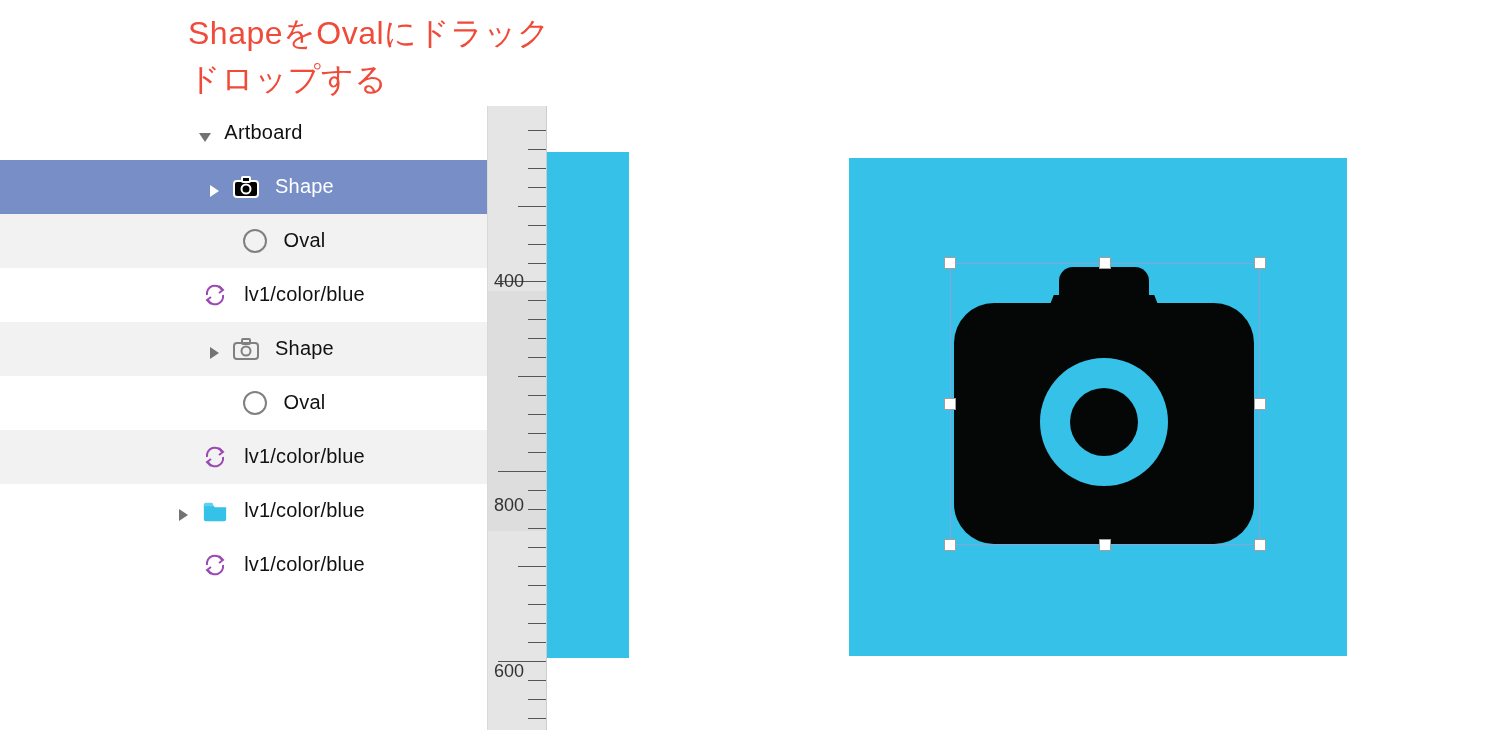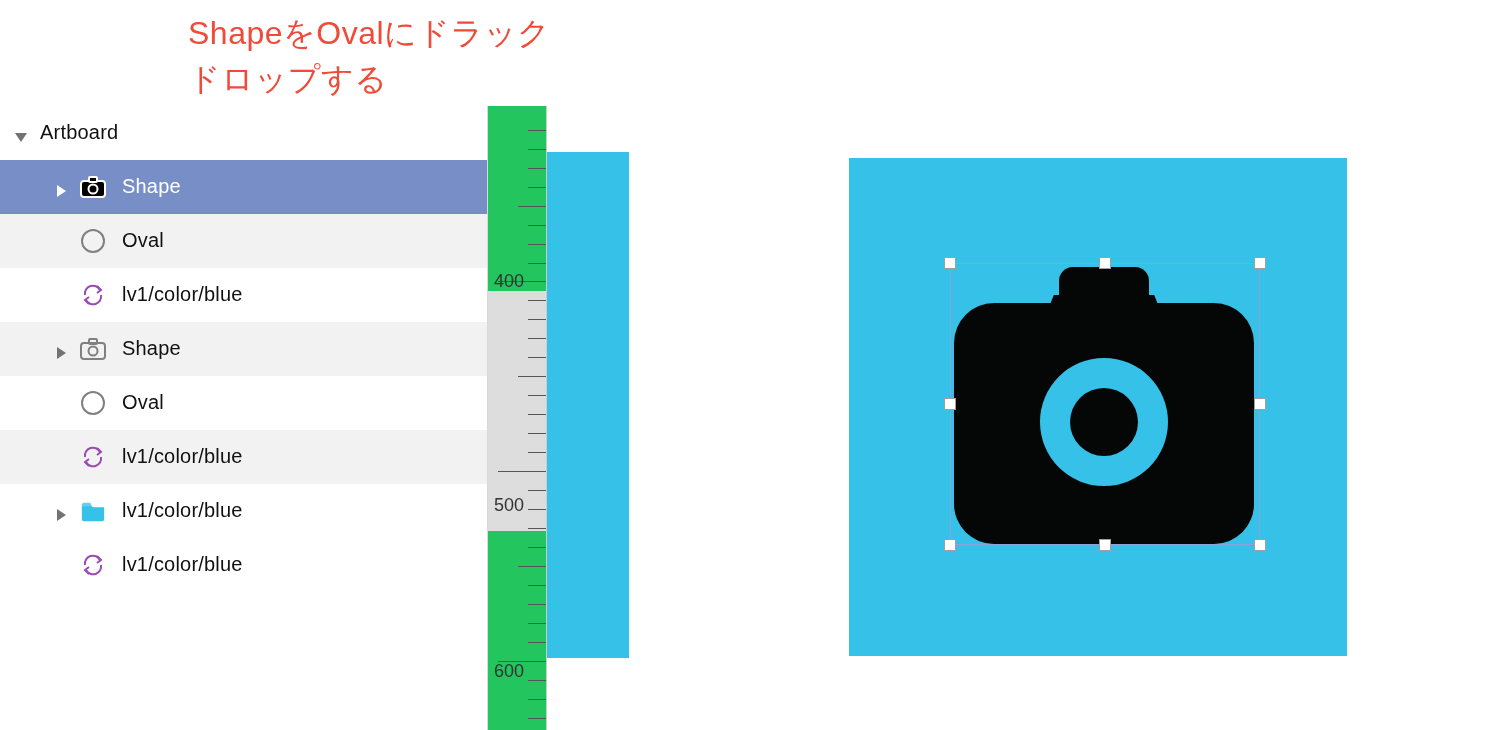--- a/index.html
+++ b/index.html
@@ -33,20 +33,21 @@
     color: #111;
   }
   .row {
     display: flex;
     align-items: center;
     height: 54px;
     padding-left: 14px;
     border-bottom: 1px solid transparent;
     cursor: default;
     user-select: none;
+    justify-content: center;
   }
   .row.zebra { background: #f2f2f2; }
   .row.selected { background: #778EC6; color: #fff; }
   .row .tri {
     width: 14px; height: 14px;
     margin-right: 12px;
     flex: 0 0 14px;
   }
   .row .tri-spacer { width: 26px; flex: 0 0 26px; }
   .row .indent { flex: 0 0 40px; }
@@ -70,21 +71,21 @@
   .icon-purple svg * { stroke: #9B4AB3; fill: none; }
   .icon-folder-blue svg .fbody { fill: #36C2E8; }
   .icon-star svg * { stroke: #808080; fill: none; }
   .row.selected .icon svg * { stroke: #fff; }
 
   
   .ruler {
     position: absolute;
     left: 487px; top: 106px;
     width: 60px; height: 624px;
-    background: #22c55e;
+    background: #e5e5e5;
     border-right: 1px solid #ccc;
     border-left: 1px solid #d9d9d9;
     overflow: hidden;
   }
   .ruler .tick {
     position: absolute; left: 40px; right: 0;
     height: 1px; background: #555;
   }
   .ruler .tick.major { left: 10px; }
   .ruler .tick.mid { left: 30px; }
@@ -331,21 +332,21 @@
   <div class="tick" style="top:194px"></div>
       <div class="tick" style="top:213px"></div>
       <div class="tick" style="top:232px"></div>
       <div class="tick" style="top:251px"></div>
   <div class="tick mid" style="top:270px"></div>
   <div class="tick" style="top:289px"></div>
       <div class="tick" style="top:308px"></div>
       <div class="tick" style="top:327px"></div>
       <div class="tick" style="top:346px"></div>
   <div class="tick major" style="top:365px"></div>
-  <div class="rlabel" style="top:399px">500</div>
+  <div class="rlabel" style="top:399px">800</div>
   <div class="tick" style="top:384px"></div>
       <div class="tick" style="top:403px"></div>
       <div class="tick" style="top:422px"></div>
       <div class="tick" style="top:441px"></div>
   <div class="tick mid" style="top:460px"></div>
   <div class="tick" style="top:479px"></div>
       <div class="tick" style="top:498px"></div>
       <div class="tick" style="top:517px"></div>
       <div class="tick" style="top:536px"></div>
   <div class="tick major" style="top:555px"></div>

